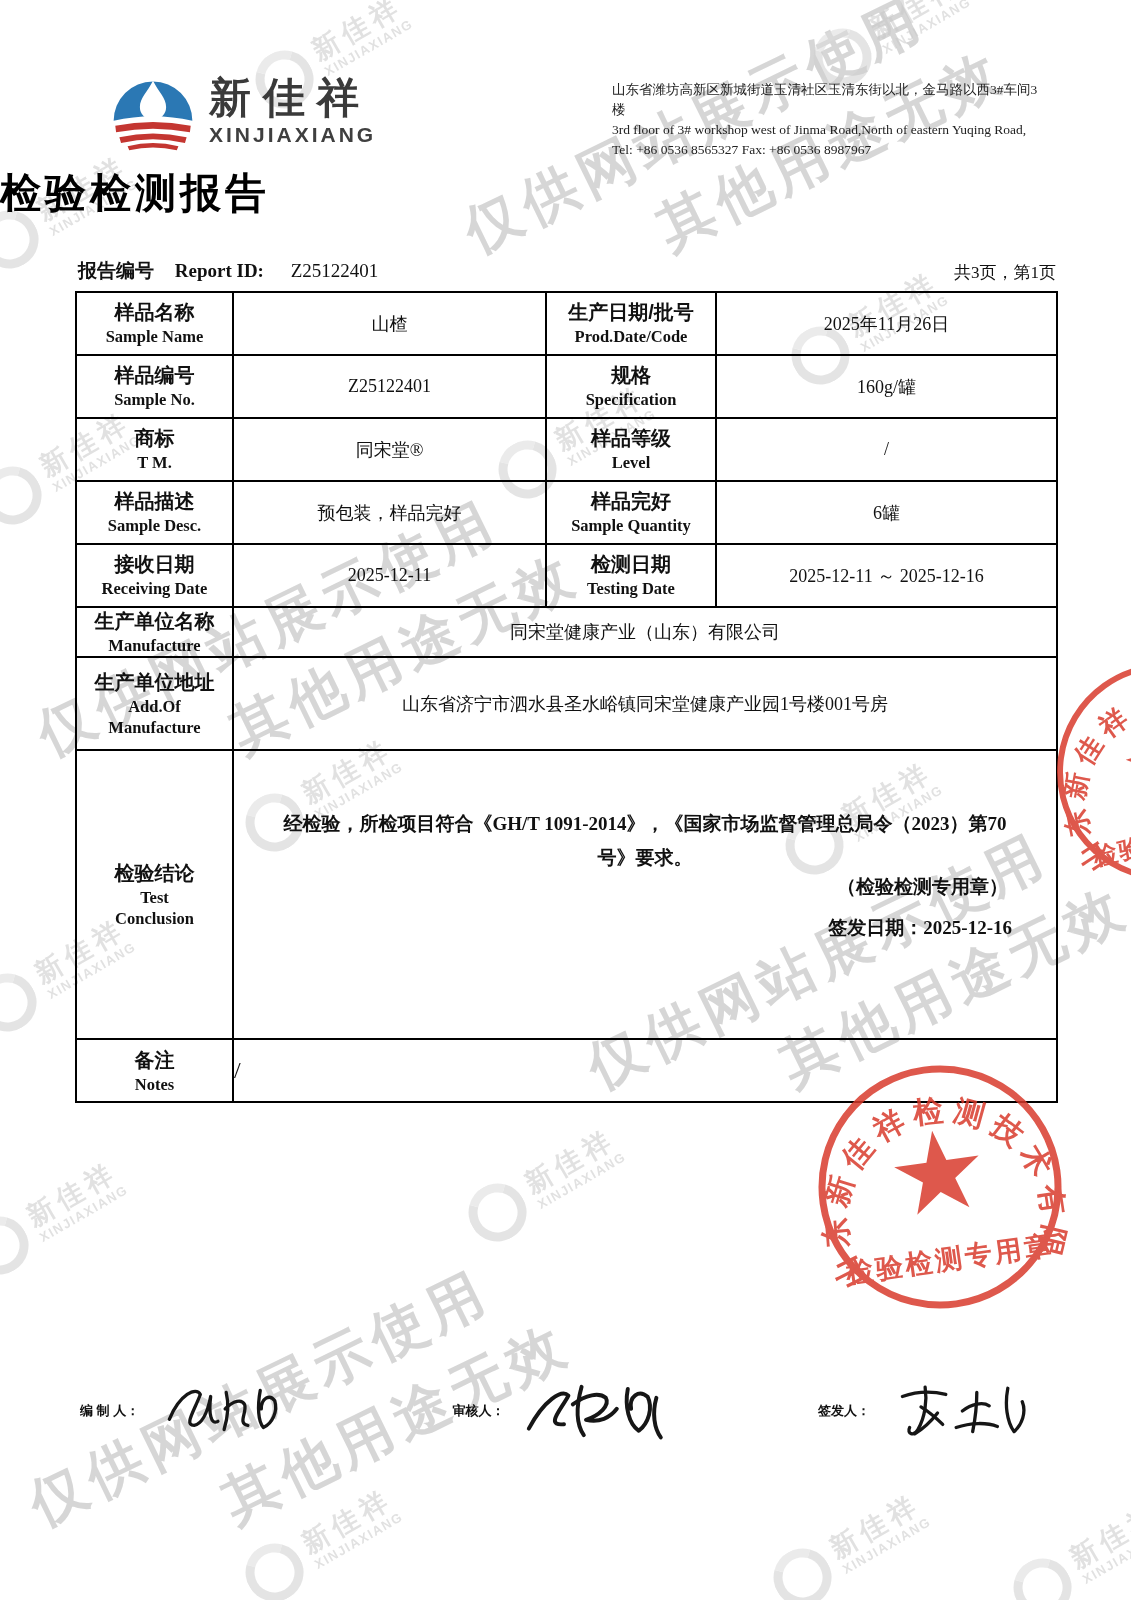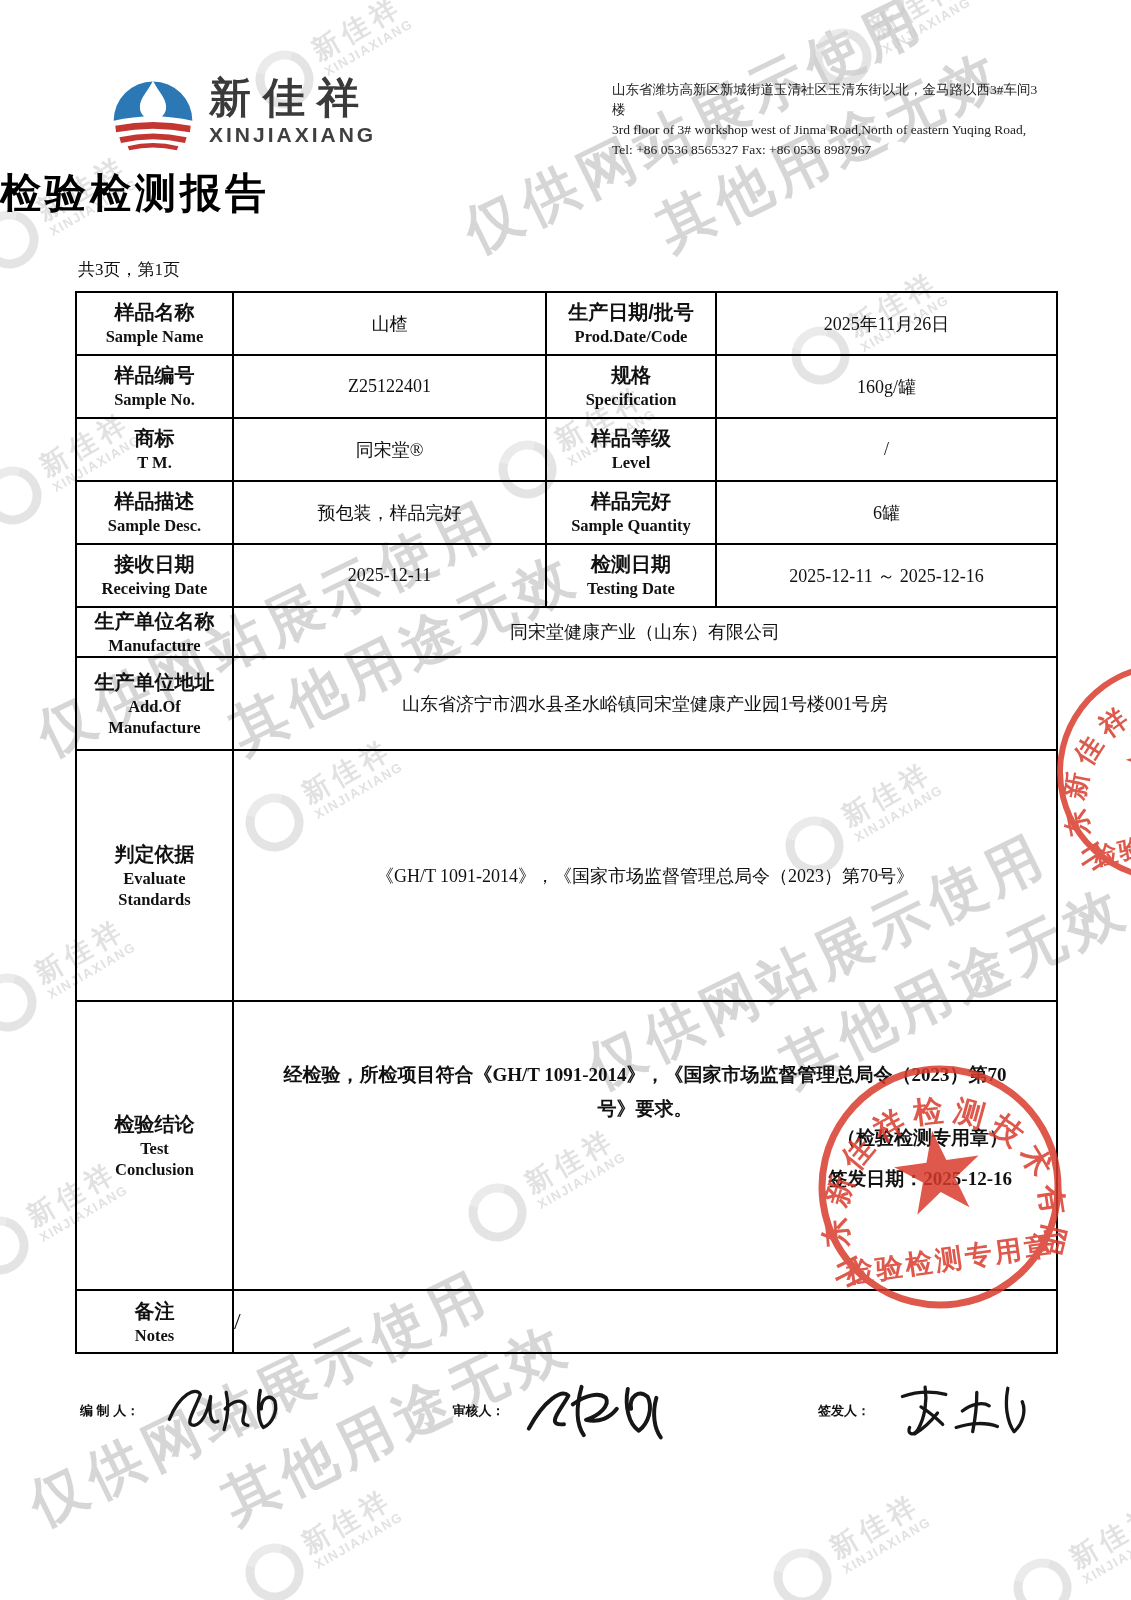--- a/index.html
+++ b/index.html
@@ -90,20 +90,25 @@
 
     <div class="addr">
       <div>山东省潍坊高新区新城街道玉清社区玉清东街以北，金马路以西3#车间3楼</div>
       <div>3rd floor of 3# workshop west of Jinma Road,North of  eastern Yuqing Road,</div>
       <div>Tel: +86 0536 8565327  Fax: +86 0536 8987967</div>
     </div>
 
     <div class="doc-title">检验检测报告</div>
 
     <div class="report-line">
+      <div>
+        <span class="rl-cn">报告编号</span>
+        <span class="rl-en">Report ID:</span>
+        <span class="rl-val">Z25122401</span>
+      </div>
       <div class="rl-pages">共3页，第1页</div>
     </div>
 
     <table class="report-table">
       <colgroup>
           <col style="width:157px">
           <col style="width:313px">
           <col style="width:170px">
           <col style="width:341px">
         </colgroup>
@@ -176,28 +181,20 @@
           </td>
           <td class="val" colspan="3">同宋堂健康产业（山东）有限公司</td>
         </tr>
         <tr style="height:93px">
           <td class="lab">
             <div class="lab-cn">生产单位地址</div>
             <div class="lab-en">Add.Of</div>
             <div class="lab-en">Manufacture</div>
           </td>
           <td class="val" colspan="3">山东省济宁市泗水县圣水峪镇同宋堂健康产业园1号楼001号房</td>
-        </tr>
-        <tr style="height:251px">
-          <td class="lab">
-            <div class="lab-cn">判定依据</div>
-            <div class="lab-en">Evaluate</div>
-            <div class="lab-en">Standards</div>
-          </td>
-          <td class="val" colspan="3">《GH/T 1091-2014》，《国家市场监督管理总局令（2023）第70号》</td>
         </tr>
         <tr style="height:289px">
           <td class="lab">
             <div class="lab-cn">检验结论</div>
             <div class="lab-en">Test</div>
             <div class="lab-en">Conclusion</div>
           </td>
           <td colspan="3" style="vertical-align:top;">
             <div class="concl-cell">
               <div class="concl-text">经检验，所检项目符合《GH/T 1091-2014》，《国家市场监督管理总局令（2023）第70号》要求。</div>

